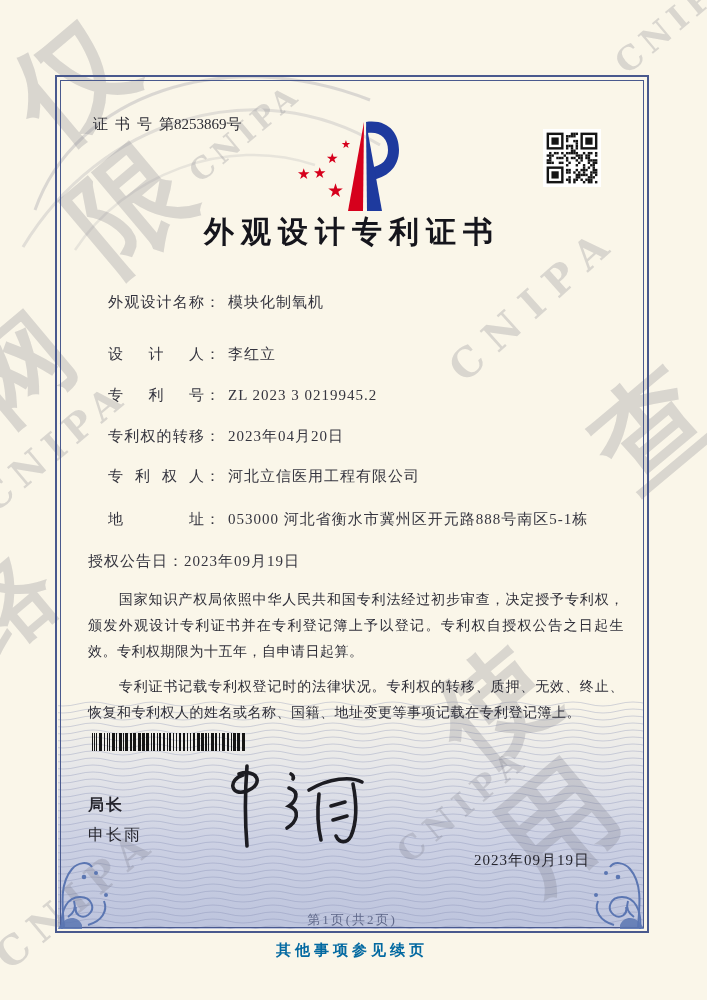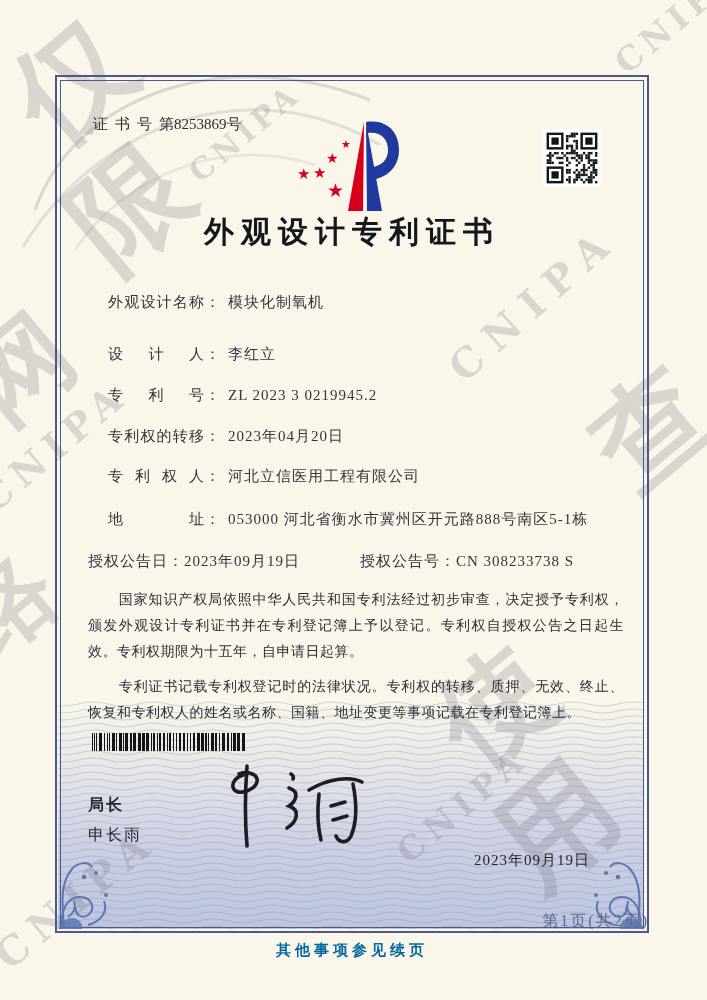--- a/index.html
+++ b/index.html
@@ -38,22 +38,22 @@
   .bodytext{position:absolute;left:88px;top:587px;width:536px;z-index:3;
             font-size:14px;line-height:26px;text-align:justify;color:#2e2e38;}
   .bodytext p{margin:0 0 9px 0;text-indent:2.2em;letter-spacing:.5px;}
 
   .barcode{position:absolute;left:92px;top:733px;z-index:3;line-height:0;}
   .sig-title{position:absolute;left:88px;top:795px;z-index:3;font-size:16px;letter-spacing:2px;color:#26262e;font-weight:bold;}
   .sig-name{position:absolute;left:88px;top:825px;z-index:3;font-size:16px;letter-spacing:2px;color:#26262e;}
   .signature{position:absolute;left:205px;top:764px;z-index:3;}
   .issue-date{position:absolute;left:474px;top:851px;z-index:3;font-size:15px;color:#26262e;letter-spacing:1px;}
 
-  .page-info{position:absolute;left:55px;top:911px;width:594px;text-align:right;z-index:3;
-             font-size:16px;color:#60698a;letter-spacing:2px;}
+  .page-info{position:absolute;left:55px;top:911px;width:594px;text-align:center;z-index:3;
+             font-size:13px;color:#60698a;letter-spacing:2px;}
   .footer-note{position:absolute;left:55px;top:941px;width:594px;text-align:center;z-index:3;
                font-size:15px;letter-spacing:4px;color:#0369a1;font-weight:600;}
 
   .corner{position:absolute;z-index:3;line-height:0;}
   .corner.left{left:58px;top:847px;}
   .corner.right{left:574px;top:847px;transform:scaleX(-1);}
   .swirls{position:absolute;left:15px;top:25px;z-index:1;pointer-events:none;}
 </style>
 </head>
 <body>
@@ -289,23 +289,20 @@
     <span class="flabel">专利权的转移</span><span>：</span><span class="fvalue">2023年04月20日</span>
   </div>
   <div class="frow" style="top:467px">
     <span class="flabel">专利权人</span><span>：</span><span class="fvalue">河北立信医用工程有限公司</span>
   </div>
   <div class="frow" style="top:510px">
     <span class="flabel">地址</span><span>：</span><span class="fvalue">053000 河北省衡水市冀州区开元路888号南区5-1栋</span>
   </div>
   <div class="frow" style="top:552px">
     <span>授权公告日</span><span>：</span><span>2023年09月19日</span>
-    <span class="grant2">
-      <span>授权公告号</span><span>：</span><span>CN 308233738 S</span>
-    </span>
   </div>
 
   <div class="bodytext">
     <p>国家知识产权局依照中华人民共和国专利法经过初步审查，决定授予专利权，颁发外观设计专利证书并在专利登记簿上予以登记。专利权自授权公告之日起生效。专利权期限为十五年，自申请日起算。</p>
     <p>专利证书记载专利权登记时的法律状况。专利权的转移、质押、无效、终止、恢复和专利权人的姓名或名称、国籍、地址变更等事项记载在专利登记簿上。</p>
   </div>
 
   <div class="barcode"><svg width="158" height="18" viewBox="0 0 158 18">
         <rect x="0" y="0" width="1" height="18" fill="#151515"></rect>
         <rect x="2" y="0" width="1" height="18" fill="#151515"></rect>

